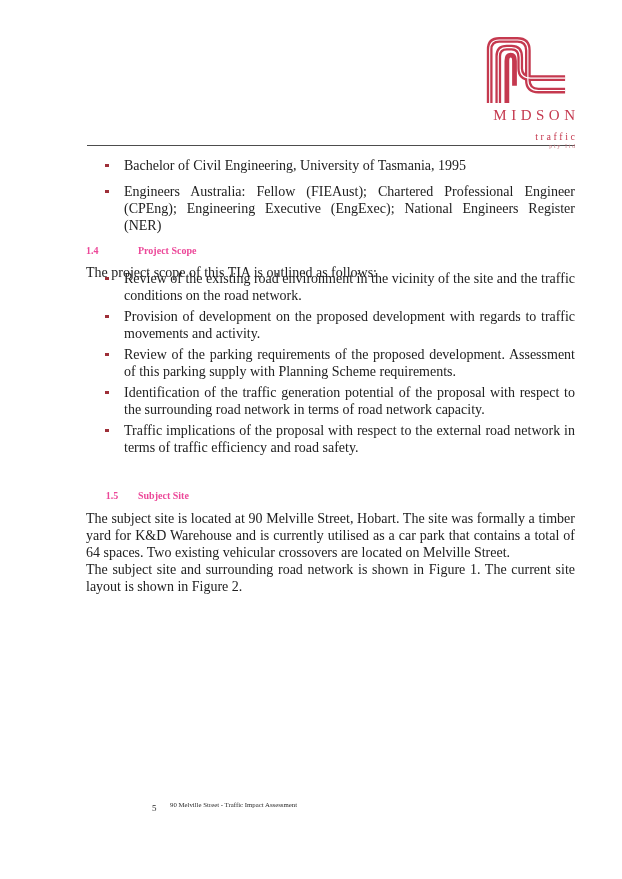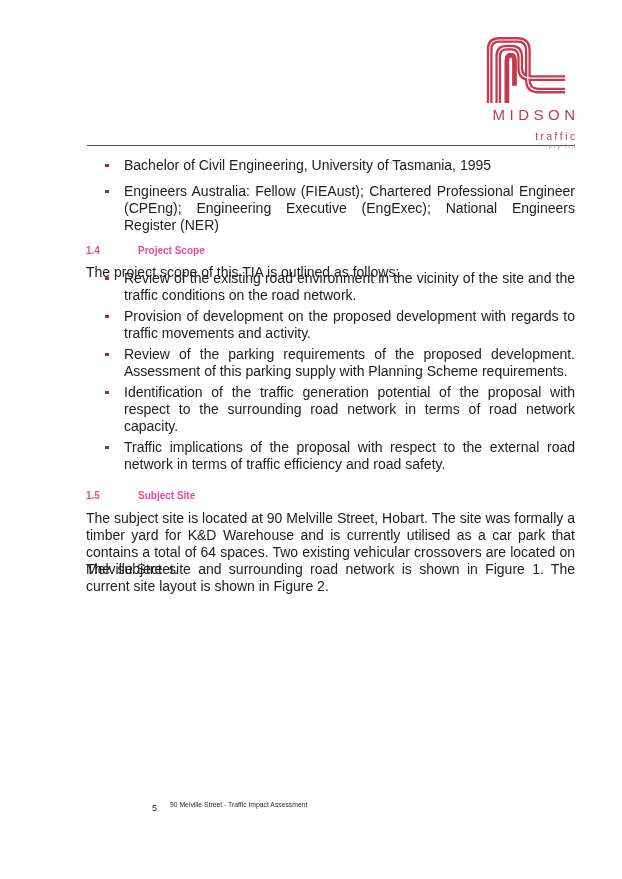--- a/index.html
+++ b/index.html
@@ -1,21 +1,21 @@
 <!DOCTYPE html>
 <html><head>
 <meta charset="utf-8">
 <style>
   * { margin:0; padding:0; box-sizing:border-box; }
   html,body { background:#ffffff; }
   .page {
     position:relative;
     width:622px; height:879px;
     background:#ffffff;
-    font-family:Liberation Sans, sans-serif;
+    font-family:Liberation Serif, serif;
     color:#212121;
     overflow:hidden;
     margin:0 auto;
   }
   
   .header-rule {
     position:absolute; left:87px; top:145px;
     width:488px; height:1px; background:#4d4d4d;
   }
   .logo {
@@ -113,21 +113,21 @@
     <div class="bullet-item">
       <span class="marker"></span>
       <div>Identification of the traffic generation potential of the proposal with respect to the surrounding road network in terms of road network capacity.</div>
     </div>
     <div class="bullet-item">
       <span class="marker"></span>
       <div>Traffic implications of the proposal with respect to the external road network in terms of traffic efficiency and road safety.</div>
     </div>
   </div>
 
-  <div class="block section-heading" style="top:488px;">
+  <div class="block section-heading" style="top:488px;text-align:center;">
     <span class="sec-num">1.5</span>
     <span>Subject Site</span>
   </div>
 
   <div class="block body-text" style="top:510px;">The subject site is located at 90 Melville Street, Hobart.  The site was formally a timber yard for K&amp;D Warehouse and is currently utilised as a car park that contains a total of 64 spaces.  Two existing vehicular crossovers are located on Melville Street.</div>
 
   <div class="block body-text" style="top:561px;">The subject site and surrounding road network is shown in Figure 1.  The current site layout is shown in Figure 2.</div>
 
   <div class="page-number">5</div>
   <div class="footer-title">90 Melville Street - Traffic Impact Assessment</div>

